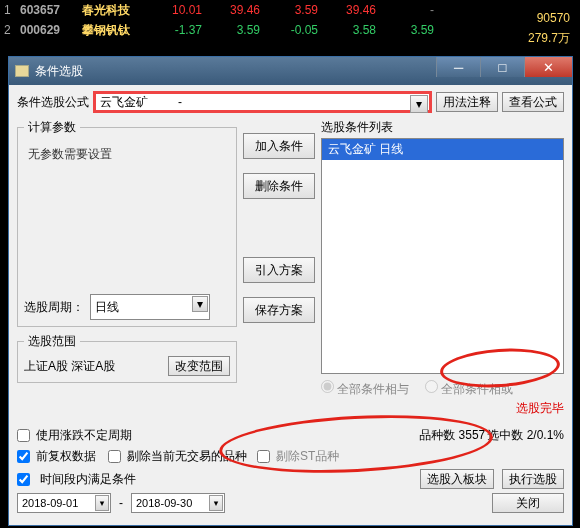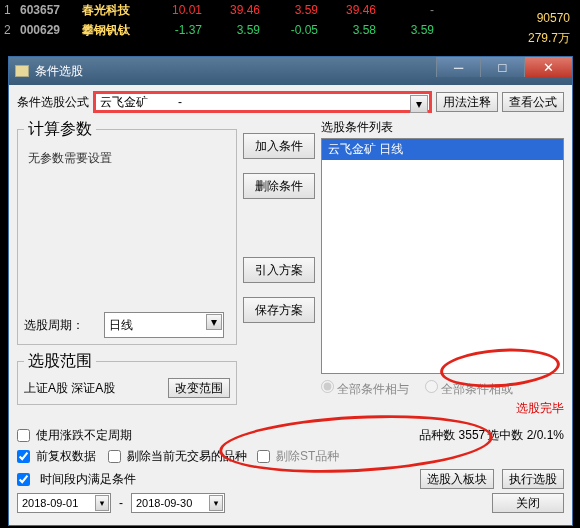--- a/index.html
+++ b/index.html
@@ -33,23 +33,23 @@
   .lbl { white-space: nowrap; }
   .combo { flex: 1; height: 22px; border: 3px solid #ef4444; background: #fff; display: flex; align-items: center; padding: 0 4px; position: relative; }
   .combo .arrow { position: absolute; right: 1px; top: 1px; width: 18px; height: 18px; background: linear-gradient(#f8f8f8,#d8d8d8); border: 1px solid #999; display: flex; align-items: center; justify-content: center; }
   .btn { height: 20px; padding: 0 6px; background: linear-gradient(#f8f8f8,#e0e0e0); border: 1px solid #888; display: flex; align-items: center; justify-content: center; white-space: nowrap; cursor: pointer; }
 
   .mainrow { display: flex; flex: 1; gap: 6px; min-height: 0; }
 
   
   .leftcol { width: 220px; display: flex; flex-direction: column; gap: 6px; }
   fieldset { border: 1px solid #bbb; padding: 6px; position: relative; }
-  legend { font-size: 16px; padding: 0 4px; }
+  legend { font-size: 12px; padding: 0 4px; }
   .param-box { height: 146px; background: #f0f0f0; padding: 4px; color: #333; }
-  .period-row { display: flex; align-items: center; gap: 20px; margin-top: 20px; }
+  .period-row { display: flex; align-items: center; gap: 6px; margin-top: 6px; }
   .small-combo { width: 120px; height: 20px; border: 1px solid #888; background: #fff; display: flex; align-items: center; padding: 12px 4px; position: relative; }
   .small-combo .arrow { position: absolute; right: 1px; top: 1px; width: 16px; height: 16px; background: linear-gradient(#f8f8f8,#d8d8d8); border: 1px solid #999; display: flex; align-items: center; justify-content: center; }
   .range-row { display: flex; align-items: center; gap: 10px; }
 
   
   .midcol { width: 72px; display: flex; flex-direction: column; gap: 14px; padding-top: 14px; }
   .midcol .btn { width: 100%; height: 26px; }
 
   
   .rightcol { flex: 1; display: flex; flex-direction: column; }

